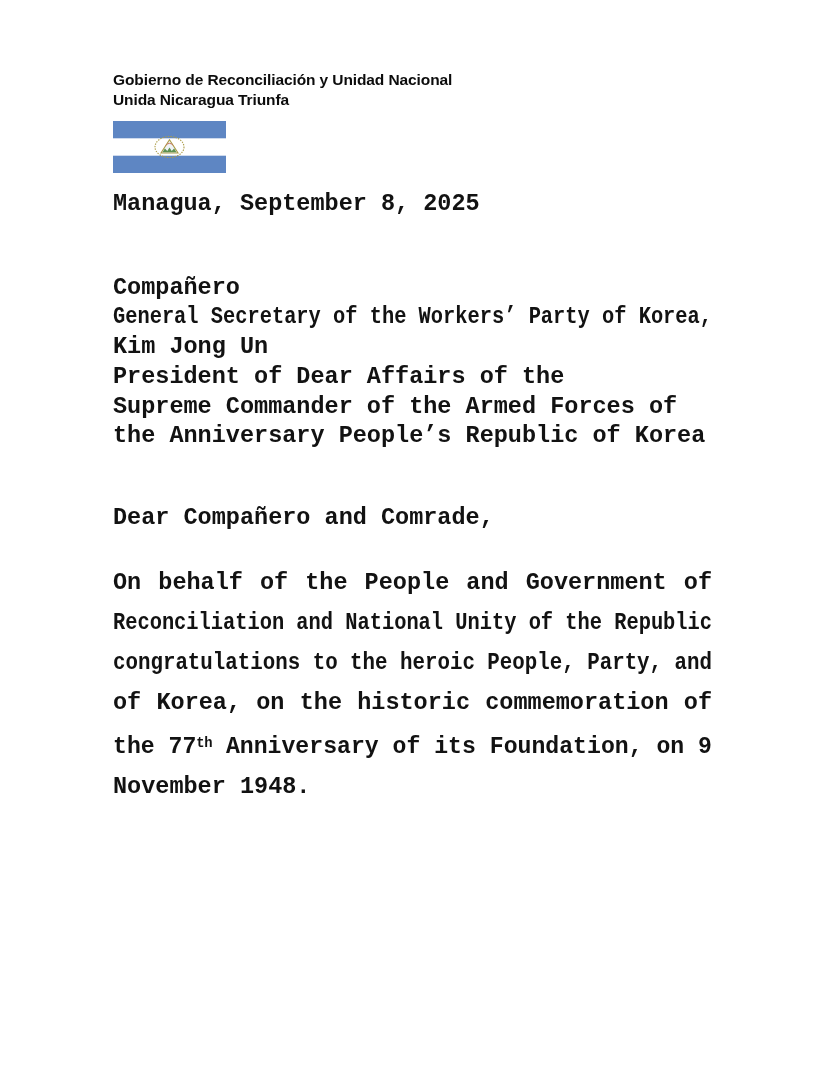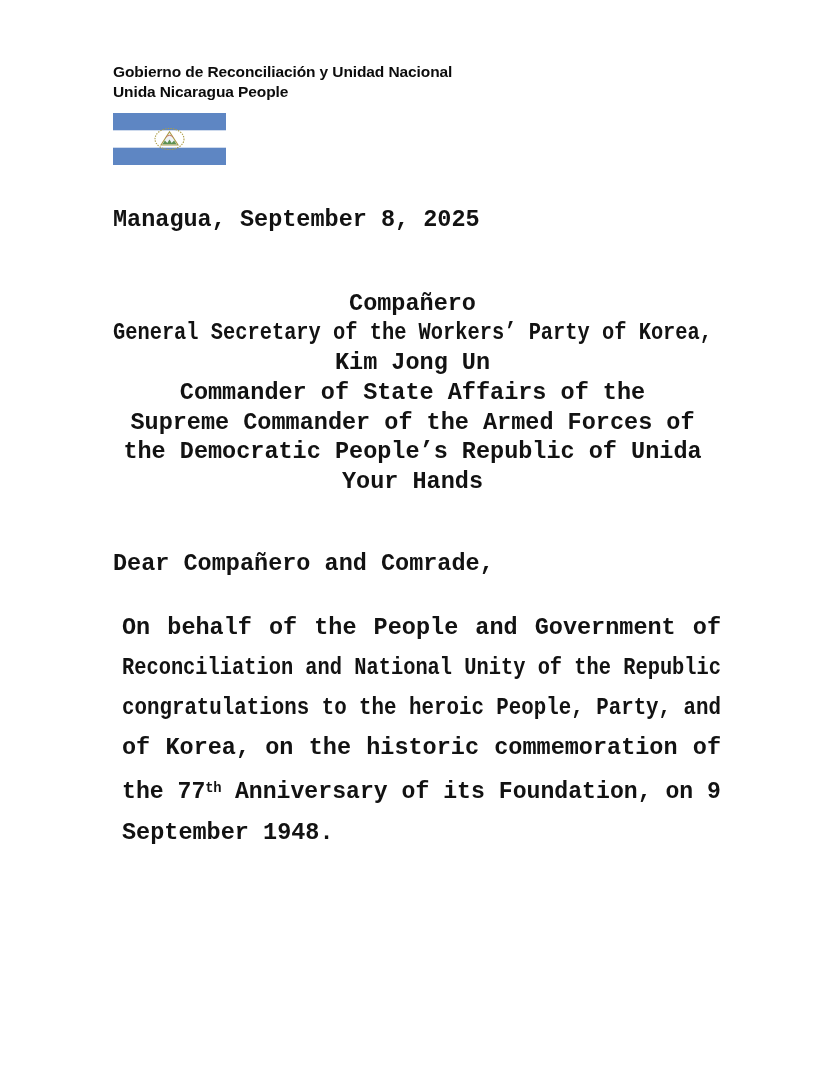--- a/index.html
+++ b/index.html
@@ -6,21 +6,21 @@
     margin: 0;
     padding: 0;
     background: #ffffff;
   }
   .page {
     position: relative;
     width: 825px;
     height: 1068px;
     background: #ffffff;
     box-sizing: border-box;
-    padding: 0 113px;
+    padding: 8px 113px;
     overflow: hidden;
     color: #121212;
     font-family: "Liberation Mono", monospace;
     font-weight: bold;
   }
   
   .letterhead {
     padding-top: 62px;
     font-family: "Liberation Sans", sans-serif;
     font-size: 15.5px;
@@ -41,39 +41,39 @@
     font-size: 23.5px;
     line-height: 29.7px;
     white-space: nowrap;
     overflow: visible;
   }
   .li {
     display: inline-block;
     white-space: pre;
     transform-origin: 0 50%;
   }
-  .date-block     { margin-top: 40px; }
-  .address-block  { margin-top: 54px; text-align: center; }
+  .date-block     { margin-top: 16px; }
+  .address-block  { margin-top: 54px; }
   .salutation-block { margin-top: 52px; }
   .body-block     { margin-top: 30px; }
-  .body-block .line { line-height: 40px; margin-left: 9px; }
+  .body-block .line { line-height: 40px; }
   sup {
     font-size: 0.6em;
     vertical-align: 0.45em;
     letter-spacing: -0.5px;
   }
 </style>
 </head>
 <body>
 
 <div class="page">
 
   <div class="letterhead">
     <div>Gobierno de Reconciliación y Unidad Nacional</div>
-    <div>Unida Nicaragua People</div>
+    <div>Unida Nicaragua Triunfa</div>
   </div>
 
   <div class="flag">
     <svg width="113" height="52" viewBox="0 0 113 52">
       <rect x="0" y="0" width="113" height="52" fill="#ffffff"></rect>
       <rect x="0" y="0" width="113" height="17.3" fill="#5e86c3"></rect>
       <rect x="0" y="34.7" width="113" height="17.3" fill="#5e86c3"></rect>
       <g transform="translate(56.5,26)">
         <ellipse cx="0" cy="0" rx="14.5" ry="10.5" fill="none" stroke-width="1.1" stroke-dasharray="1.4,1.2" stroke="#ab9c48"></ellipse>
         <path d="M -8.5 6 L 8.5 6 L 0 -7.2 Z" stroke-width="1.1" fill="#eef3f7" stroke="#ab9c48"></path>
@@ -84,34 +84,33 @@
   </div>
 
   <div class="date-block">
     <div class="line"><span class="li">Managua, September 8, 2025</span></div>
   </div>
 
   <div class="address-block">
     <div class="line"><span class="li">Compañero</span></div>
     <div class="line"><span class="li" style="transform: scaleX(0.86684);">General Secretary of the Workers’ Party of Korea,</span></div>
     <div class="line"><span class="li">Kim Jong Un</span></div>
-    <div class="line"><span class="li">Commander of State Affairs of the</span></div>
+    <div class="line"><span class="li">President of Dear Affairs of the</span></div>
     <div class="line"><span class="li">Supreme Commander of the Armed Forces of</span></div>
-    <div class="line"><span class="li">the Democratic People’s Republic of Unida</span></div>
-    <div class="line"><span class="li">Your Hands</span></div>
+    <div class="line"><span class="li">the Anniversary People’s Republic of Korea</span></div>
   </div>
 
   <div class="salutation-block">
     <div class="line"><span class="li">Dear Compañero and Comrade,</span></div>
   </div>
 
   <div class="body-block">
     <div class="line justify"><span class="li" style="word-spacing: 2.97098px;">On behalf of the People and Government of</span></div>
     <div class="line justify"><span class="li" style="transform: scaleX(0.86684);">Reconciliation and National Unity of the Republic</span></div>
     <div class="line justify"><span class="li" style="transform: scaleX(0.884888);">congratulations to the heroic People, Party, and</span></div>
     <div class="line justify"><span class="li" style="word-spacing: 1.11719px;">of Korea, on the historic commemoration of</span></div>
     <div class="line justify">
       <span class="li" style="transform: scaleX(0.984818);"><span>the 77</span><sup>th</sup><span> Anniversary of its Foundation, on 9</span></span>
     </div>
-    <div class="line"><span class="li">September 1948.</span></div>
+    <div class="line"><span class="li">November 1948.</span></div>
   </div>
 
 </div>
 
 </body></html>

